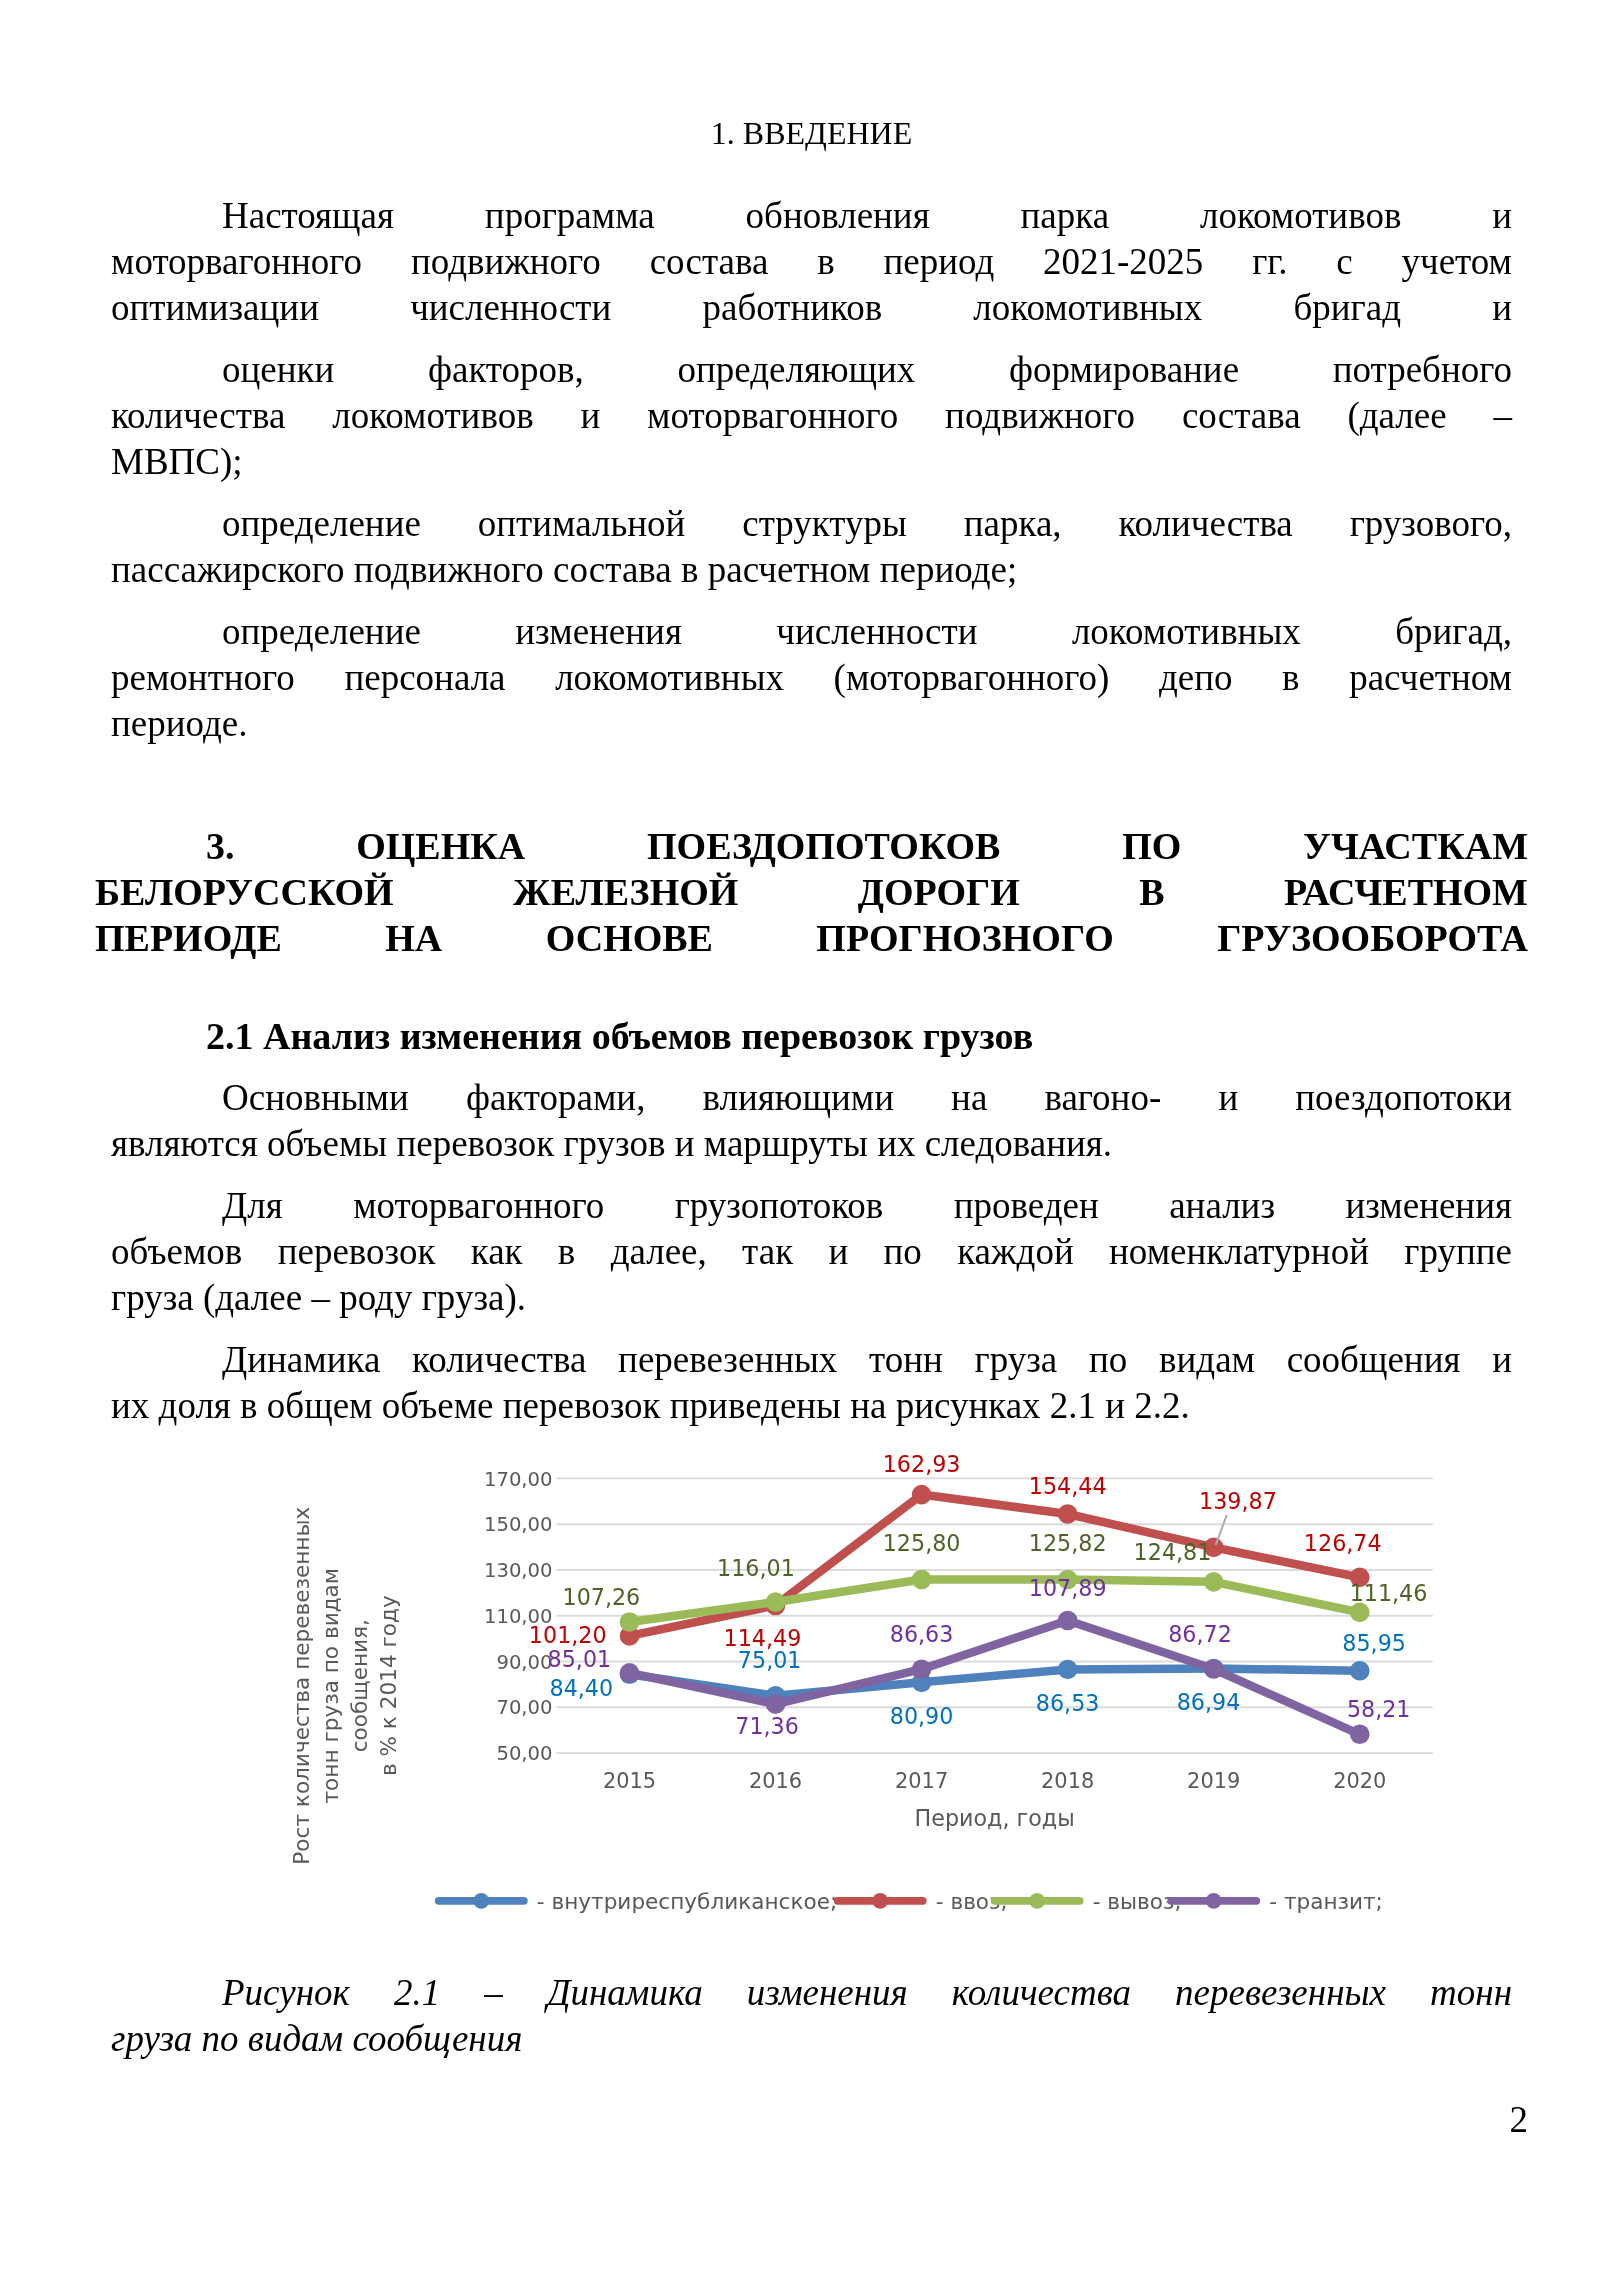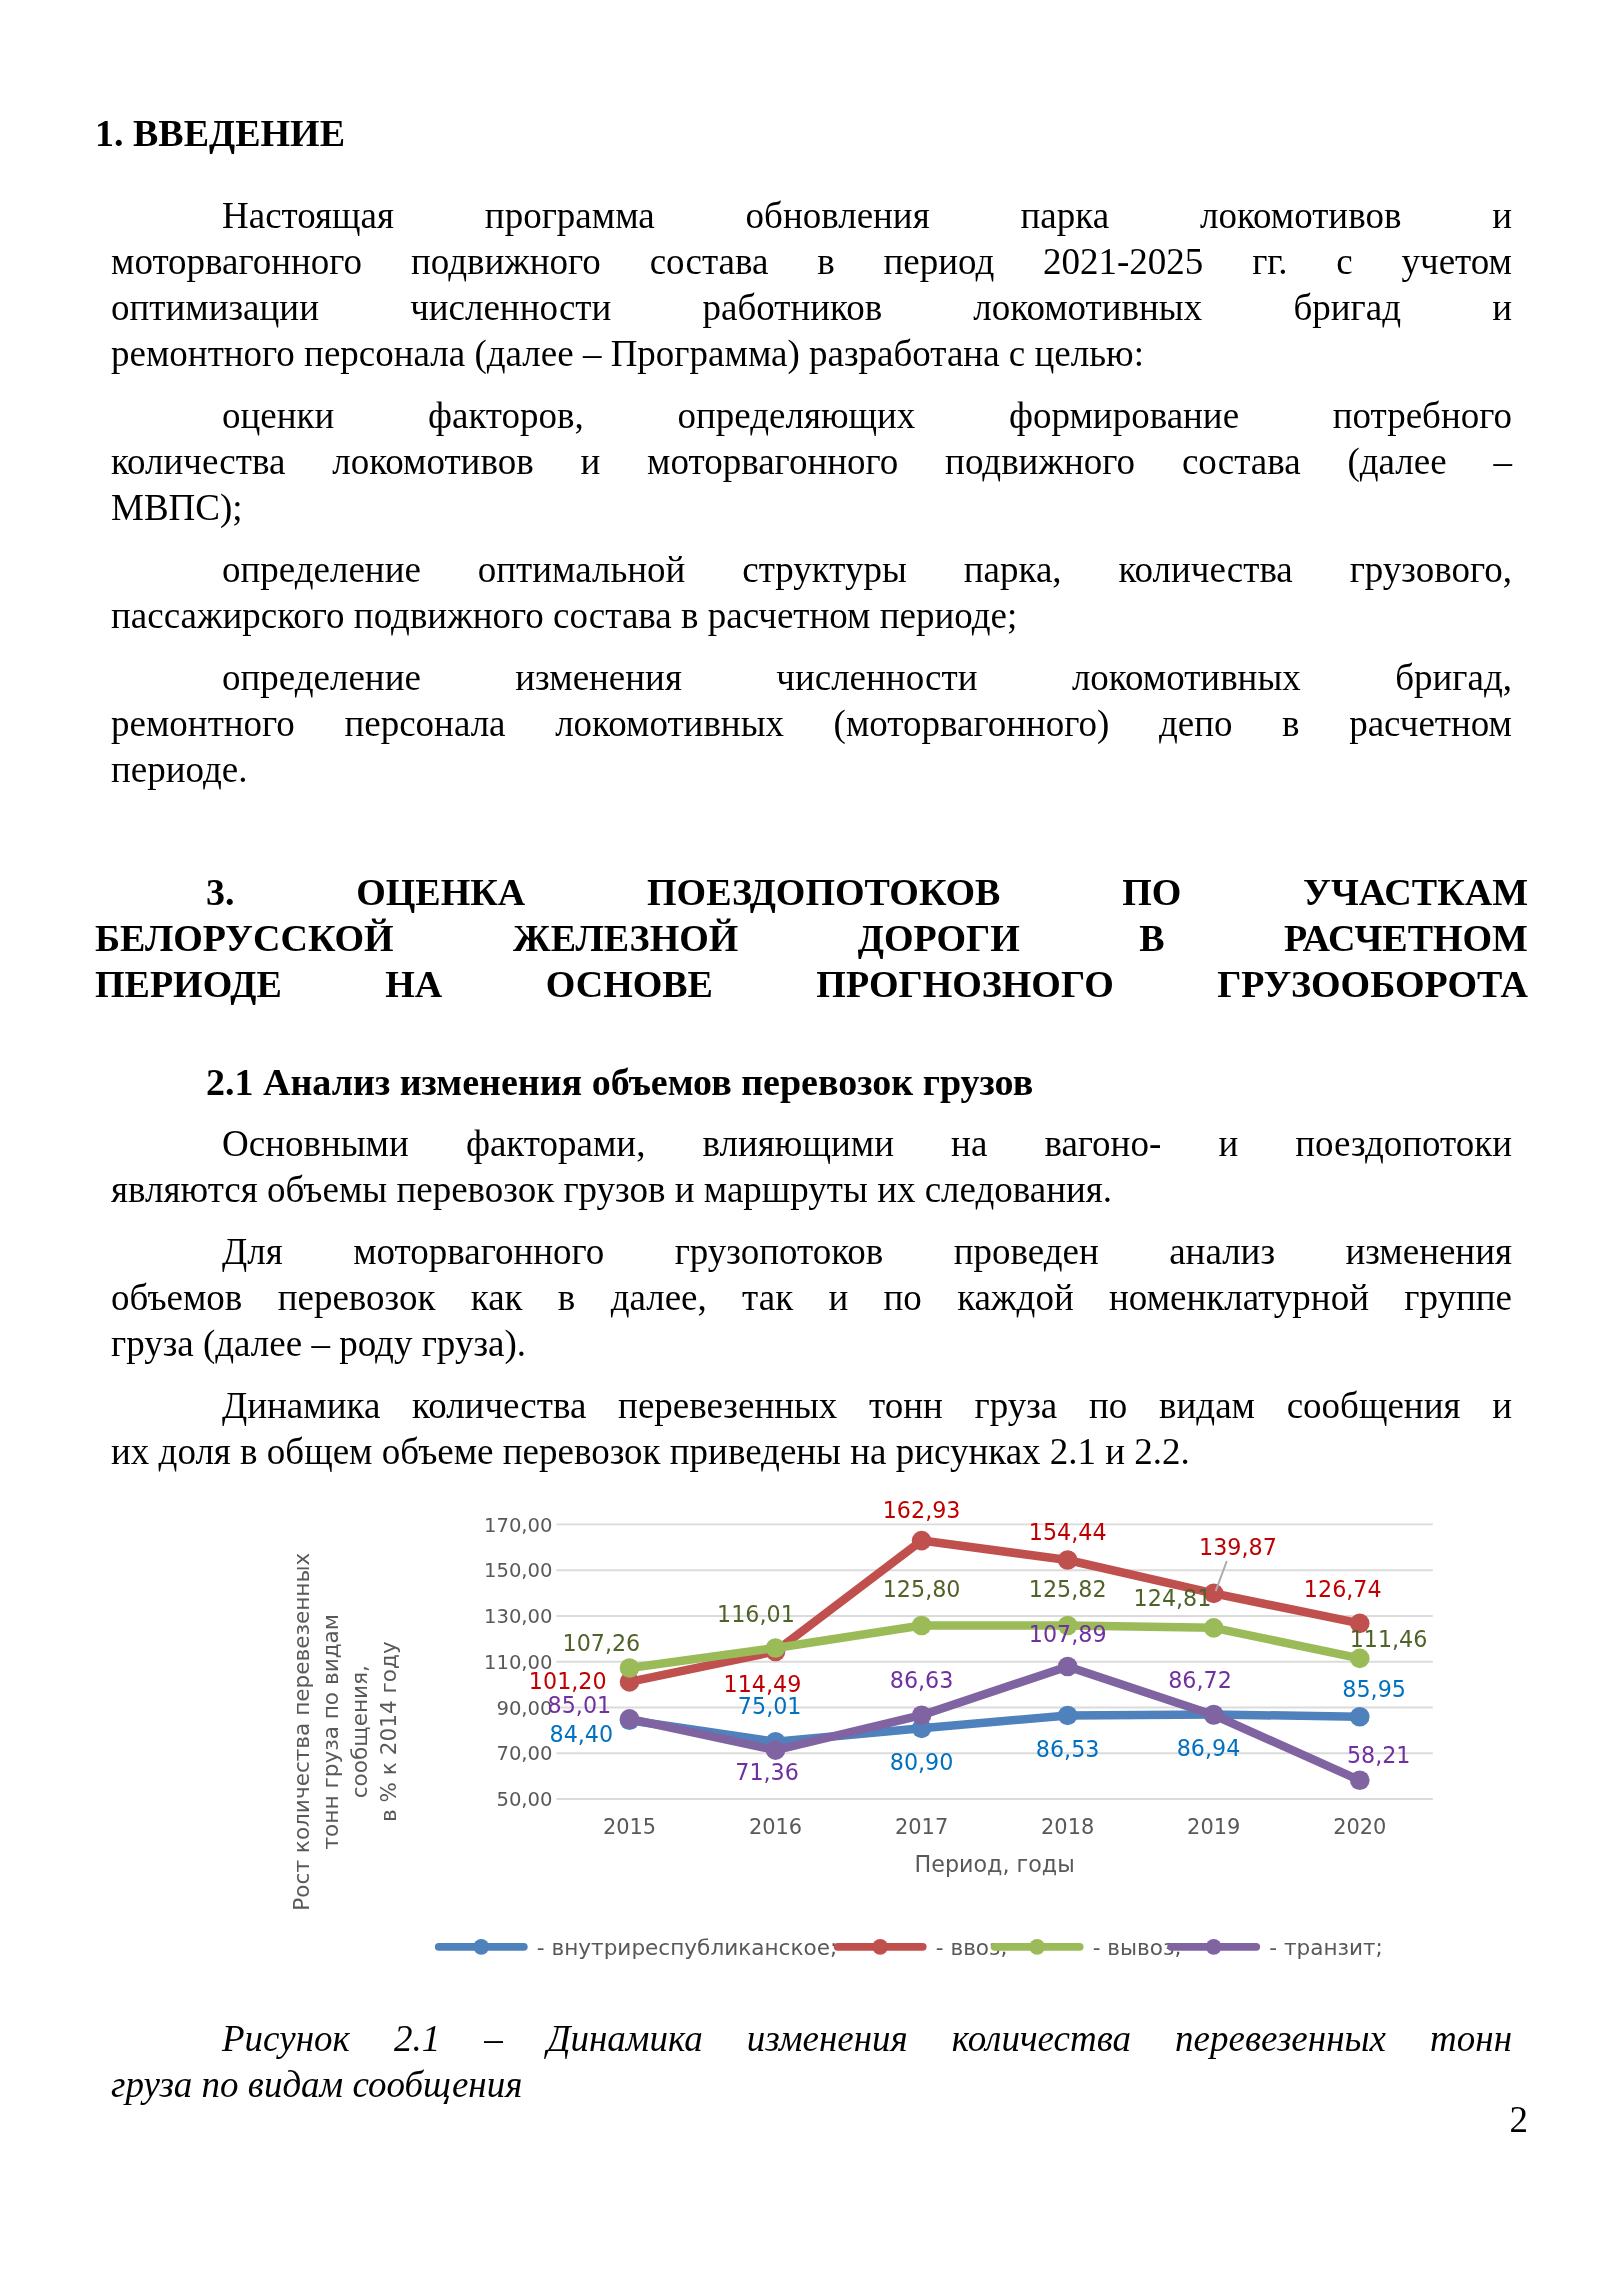--- a/index.html
+++ b/index.html
@@ -8,21 +8,21 @@
     width:1623px;height:2295px;
     background:#ffffff;
     box-sizing:border-box;
     padding:110px 95px 0 95px;
     font-family:"Liberation Serif", serif;
     font-size:37px;
     line-height:46px;
     color:#000;
     overflow:hidden;
   }
-  h1{font-size:38px;line-height:46px;margin:0 0 37px 0;font-weight:bold;}
+  h1{font-size:32px;line-height:46px;margin:0 0 37px 0;text-align:center;font-weight:normal;}
   p{margin:16px;}
   .ln{display:block;text-align:justify;text-align-last:justify;}
   .ln.last{text-align-last:left;}
   .ind{text-indent:111px;}
   h2{font-size:38px;line-height:46px;font-weight:bold;margin:76px 0 0 0;}
   h3{font-size:38px;line-height:46px;font-weight:bold;margin:52px 0 0 0;}
   figure{margin:18.3px 0 0 180px;padding:0;width:1230px;height:497px;}
   .caption{margin-top:26px;font-style:italic;}
   .pageno{position:absolute;top:2097px;right:95px;font-size:37px;line-height:46px;}
   svg text{font-family:"DejaVu Sans", sans-serif;}
@@ -31,21 +31,20 @@
 <body>
 
 <div class="page">
 
   <h1>1. ВВЕДЕНИЕ</h1>
 
   <p>
     <span class="ln ind">Настоящая программа обновления парка локомотивов и</span>
     <span class="ln">моторвагонного подвижного состава в период 2021-2025 гг. с учетом</span>
     <span class="ln">оптимизации численности работников локомотивных бригад и</span>
-    <span class="ln last">ремонтного персонала (далее – Программа) разработана с целью:</span>
   </p>
 
   <p>
     <span class="ln ind">оценки факторов, определяющих формирование потребного</span>
     <span class="ln">количества локомотивов и моторвагонного подвижного состава (далее –</span>
     <span class="ln last">МВПС);</span>
   </p>
 
   <p>
     <span class="ln ind">определение оптимальной структуры парка, количества грузового,</span>

